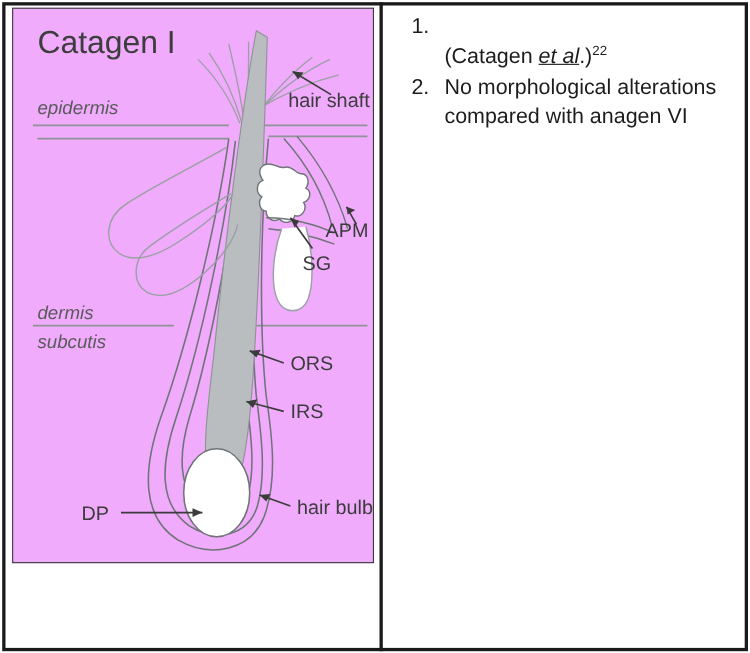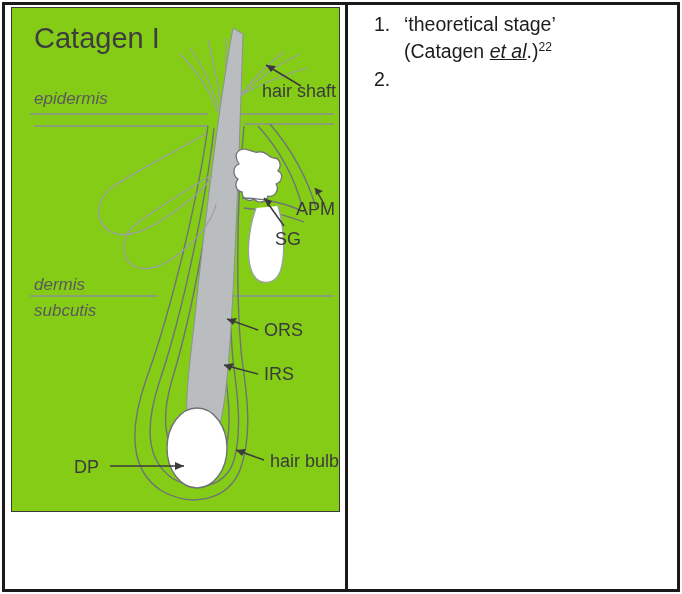--- a/index.html
+++ b/index.html
@@ -36,21 +36,21 @@
     left:5px; top:5px;
     width:340px; height:584px;
     overflow:hidden;
   }
   .fig-box{
     position:absolute;
     left:6px; top:2px;
     width:329px; height:505px;
     box-sizing:border-box;
     border:1px solid #3a3a3a;
-    background:#84cc16;
+    background:#f0abfc;
     overflow:hidden;
   }
   .fig-svg{ display:block; }
 
   
   .right-cell{
     position:absolute;
     left:351px; top:5px;
     width:326px; height:584px;
     padding:6px 10px 0 10px;
@@ -247,24 +247,25 @@
       </svg>
 
     </div>
   </div>
 
   <div class="right-cell">
     <ol class="notes">
 
       <li>
         <span class="marker">1.</span>
-        <span>‘theoretical stage’</span><br>
+        <br>
         <span>(Catagen </span><span class="itxt">et al</span><span>.)</span><sup class="ref">22</sup>
       </li>
 
       <li>
         <span class="marker">2.</span>
+        <span>No morphological alterations compared with anagen VI</span>
       </li>
 
     </ol>
   </div>
 
 </div>
 
 </body></html>

